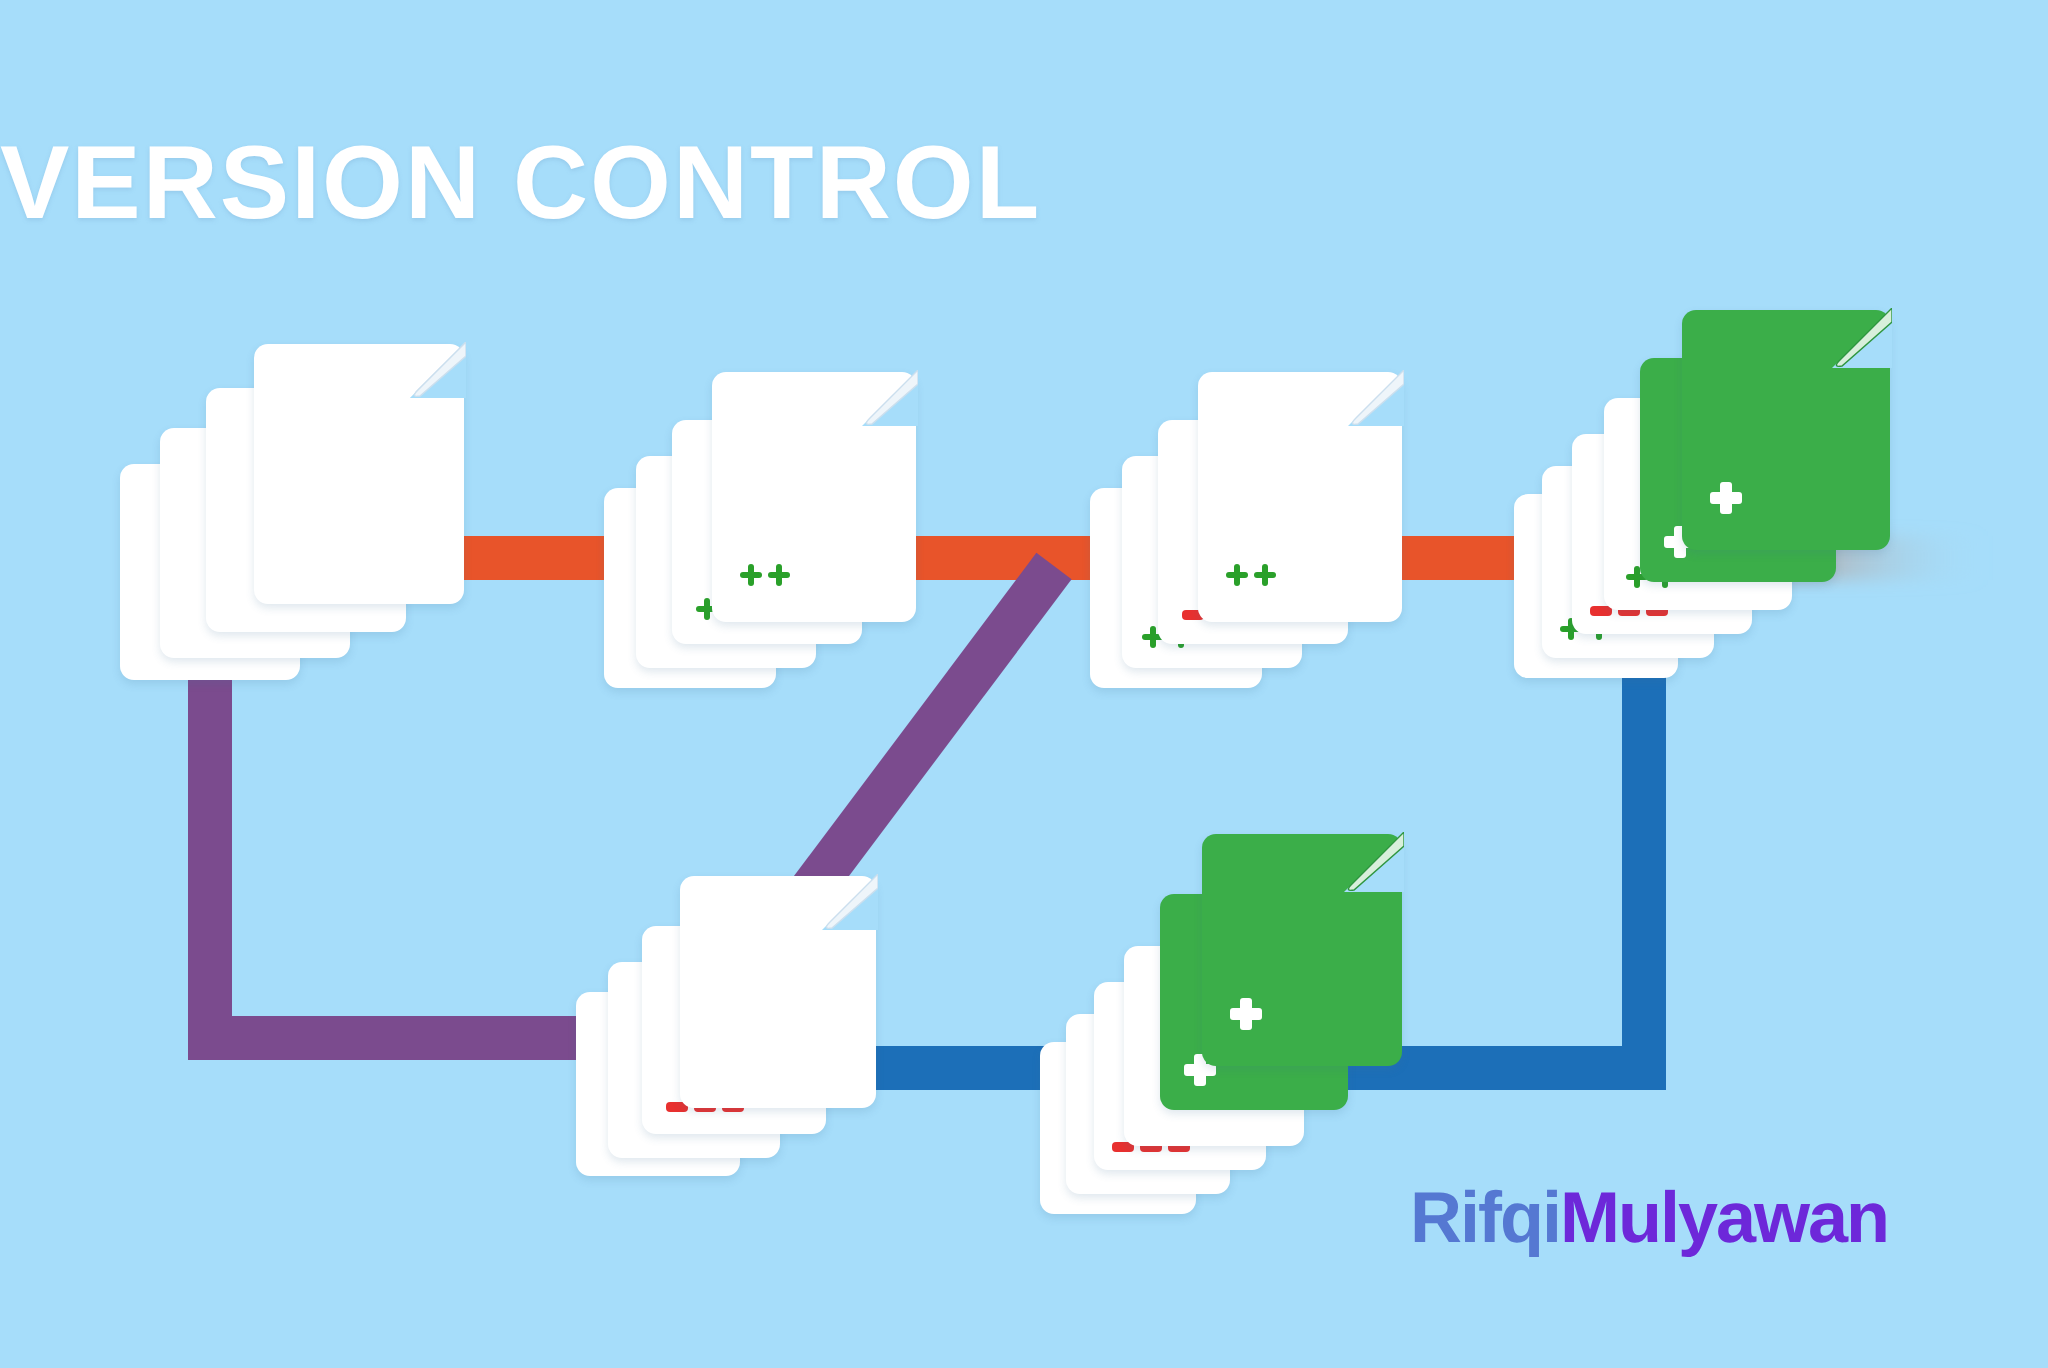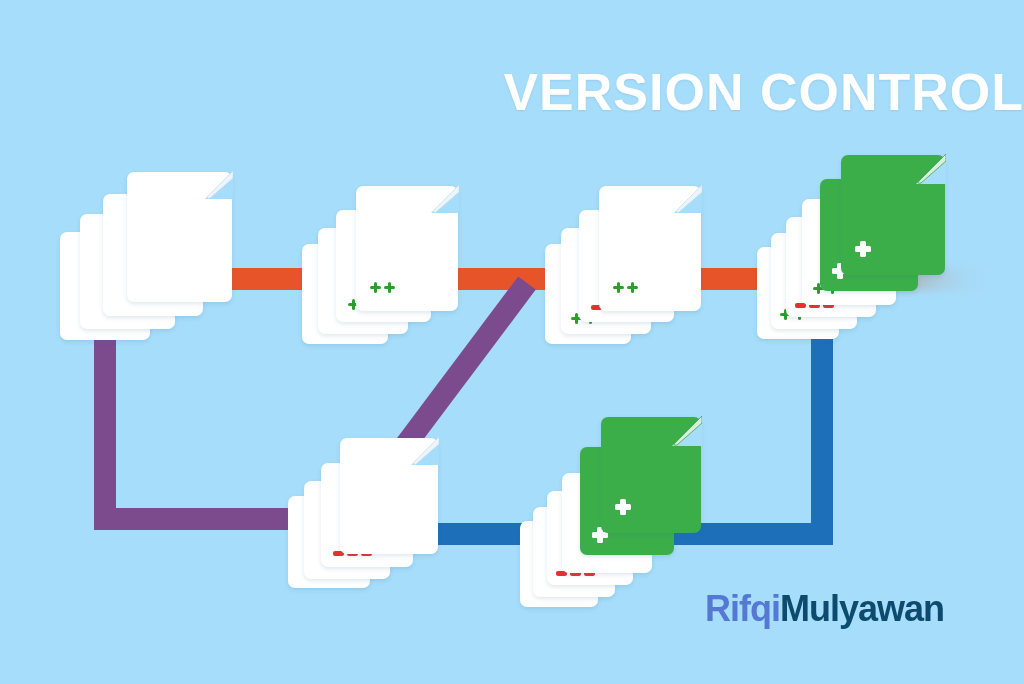--- a/index.html
+++ b/index.html
@@ -9,40 +9,40 @@
     font-family:"Liberation Sans", sans-serif;
     overflow:hidden;
     position:relative;
   }
   #stage{position:absolute;inset:0;width:1024px;height:684px;}
   #svg-layer{position:absolute;left:0;top:0;width:1024px;height:684px;}
 
   
   .title{
     position:absolute;
-    left:0;right:0;top:62px;
-    text-align:right;
+    left:0;right:12px;top:62px;
+    text-align:left;
     color:#ffffff;
     font-size:52px;
     font-weight:bold;
     letter-spacing:1px;
     font-family:"Liberation Sans", sans-serif;
     text-shadow:0 1px 2px rgba(120,170,210,.35);
     user-select:none;
   }
 
   
   .watermark{
     position:absolute;
     left:705px; top:592px;
     user-select:none;
   }
   .wm-row{font-size:36px;font-weight:bold;line-height:34px;font-family:"Liberation Sans", sans-serif;letter-spacing:-1px;}
   .wm-a{color:#5578d2;}
-  .wm-b{color:#0c4a6e;}
+  .wm-b{color:#6d28d9;}
   .wm-dot{
     text-align:right;
     font-size:19px;
     font-weight:bold;
     color:#5a6068;
     line-height:20px;
     margin-top:1px;
     letter-spacing:0px;
     font-family:"Liberation Sans", sans-serif;
   }

